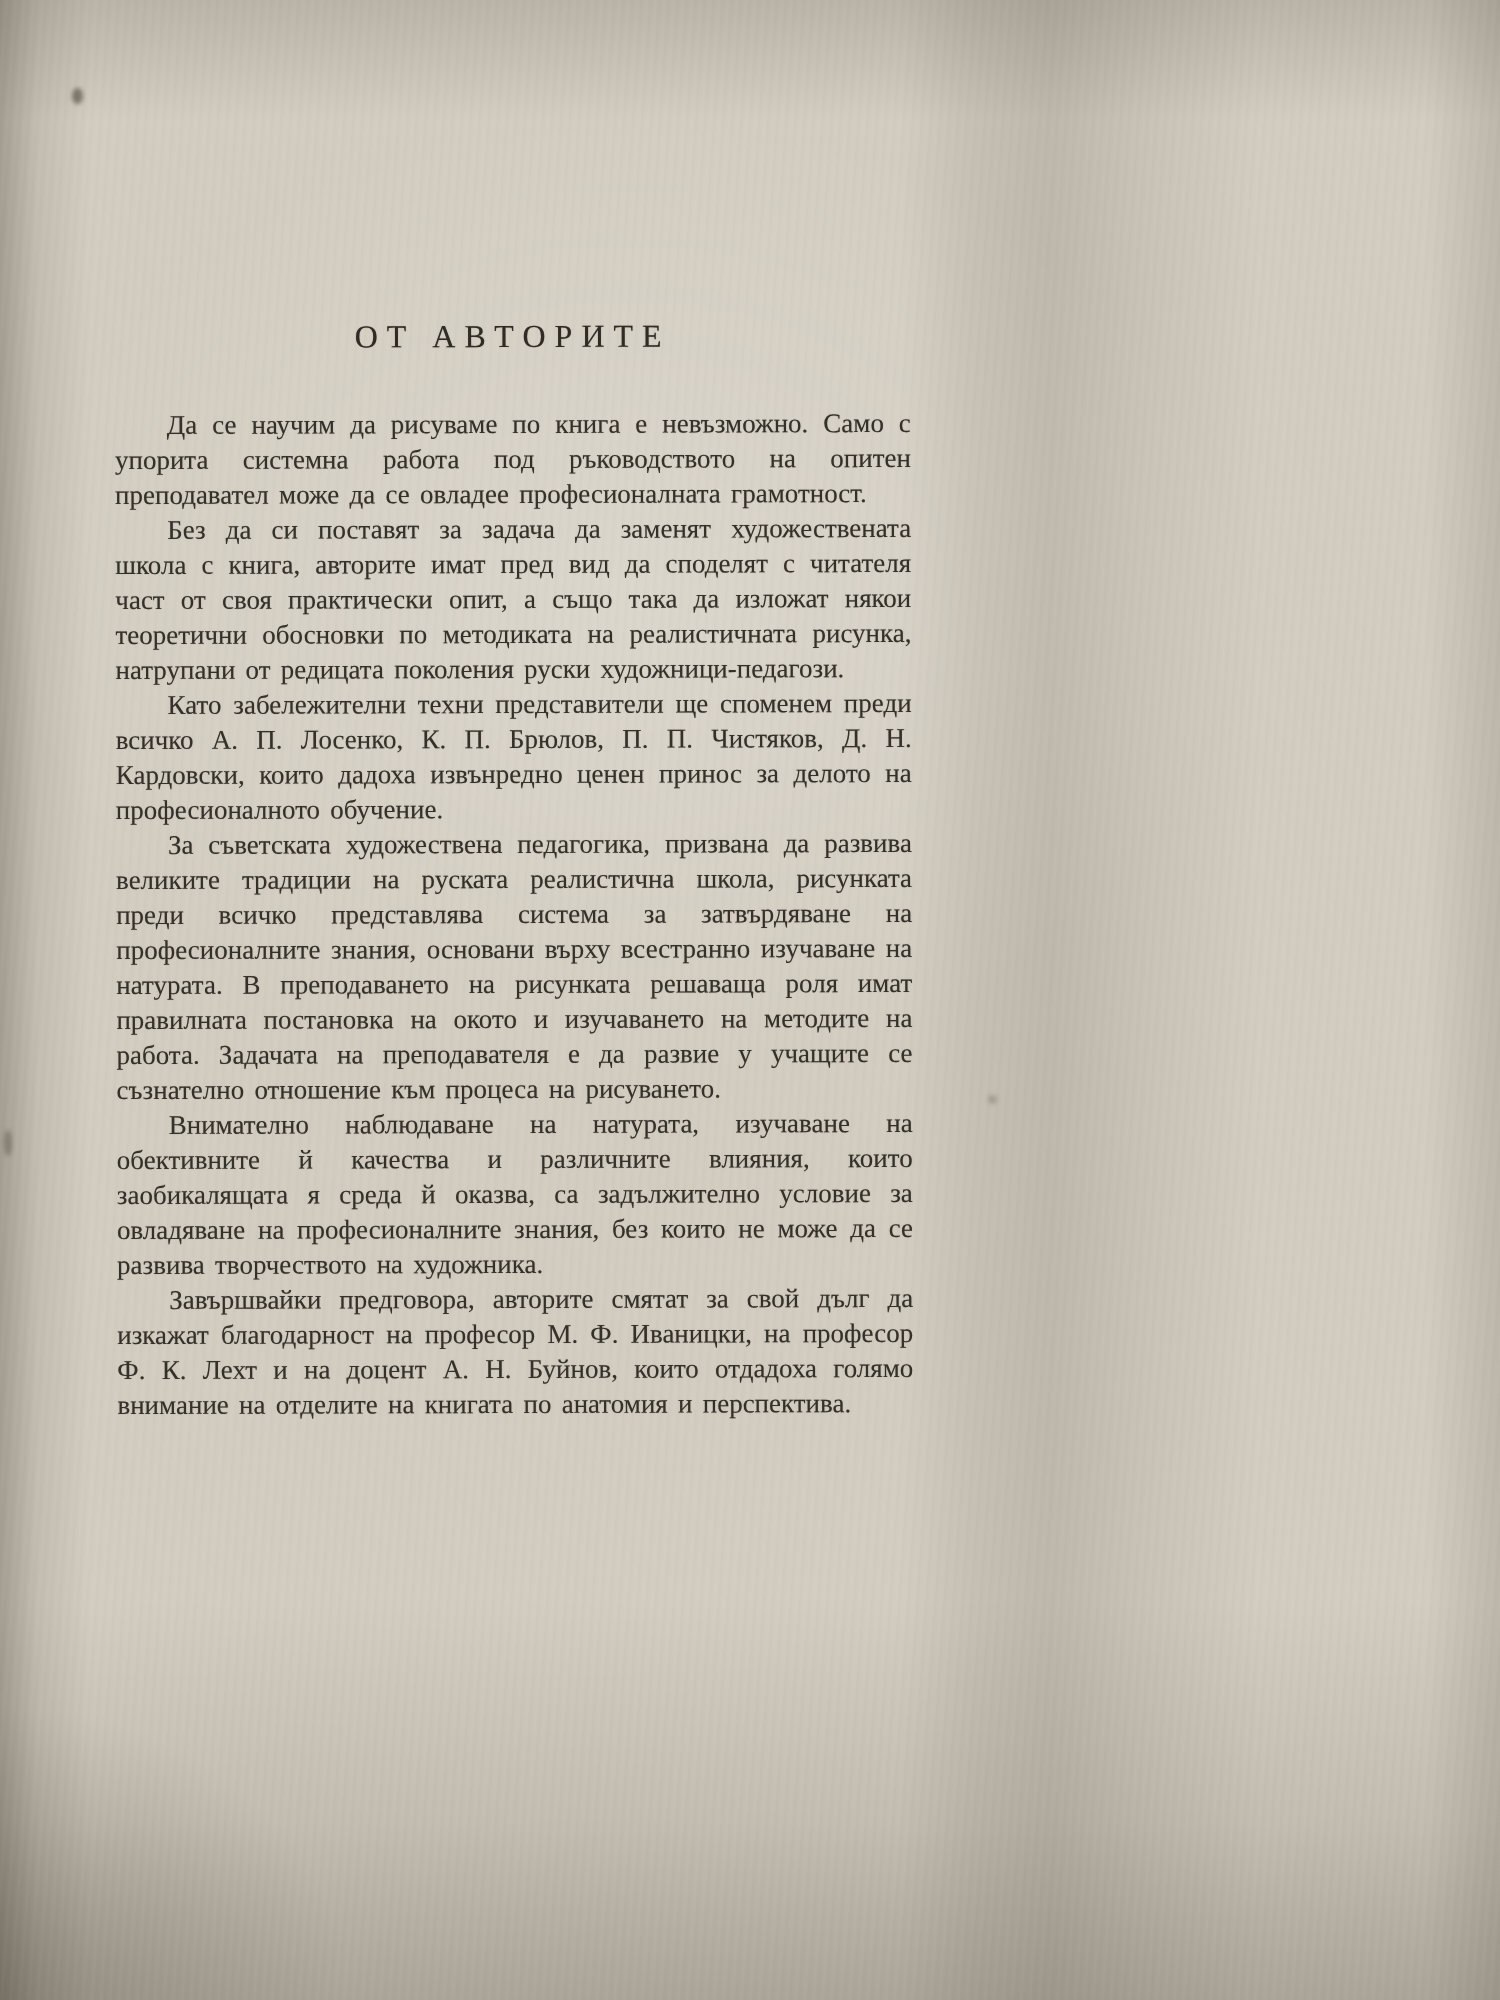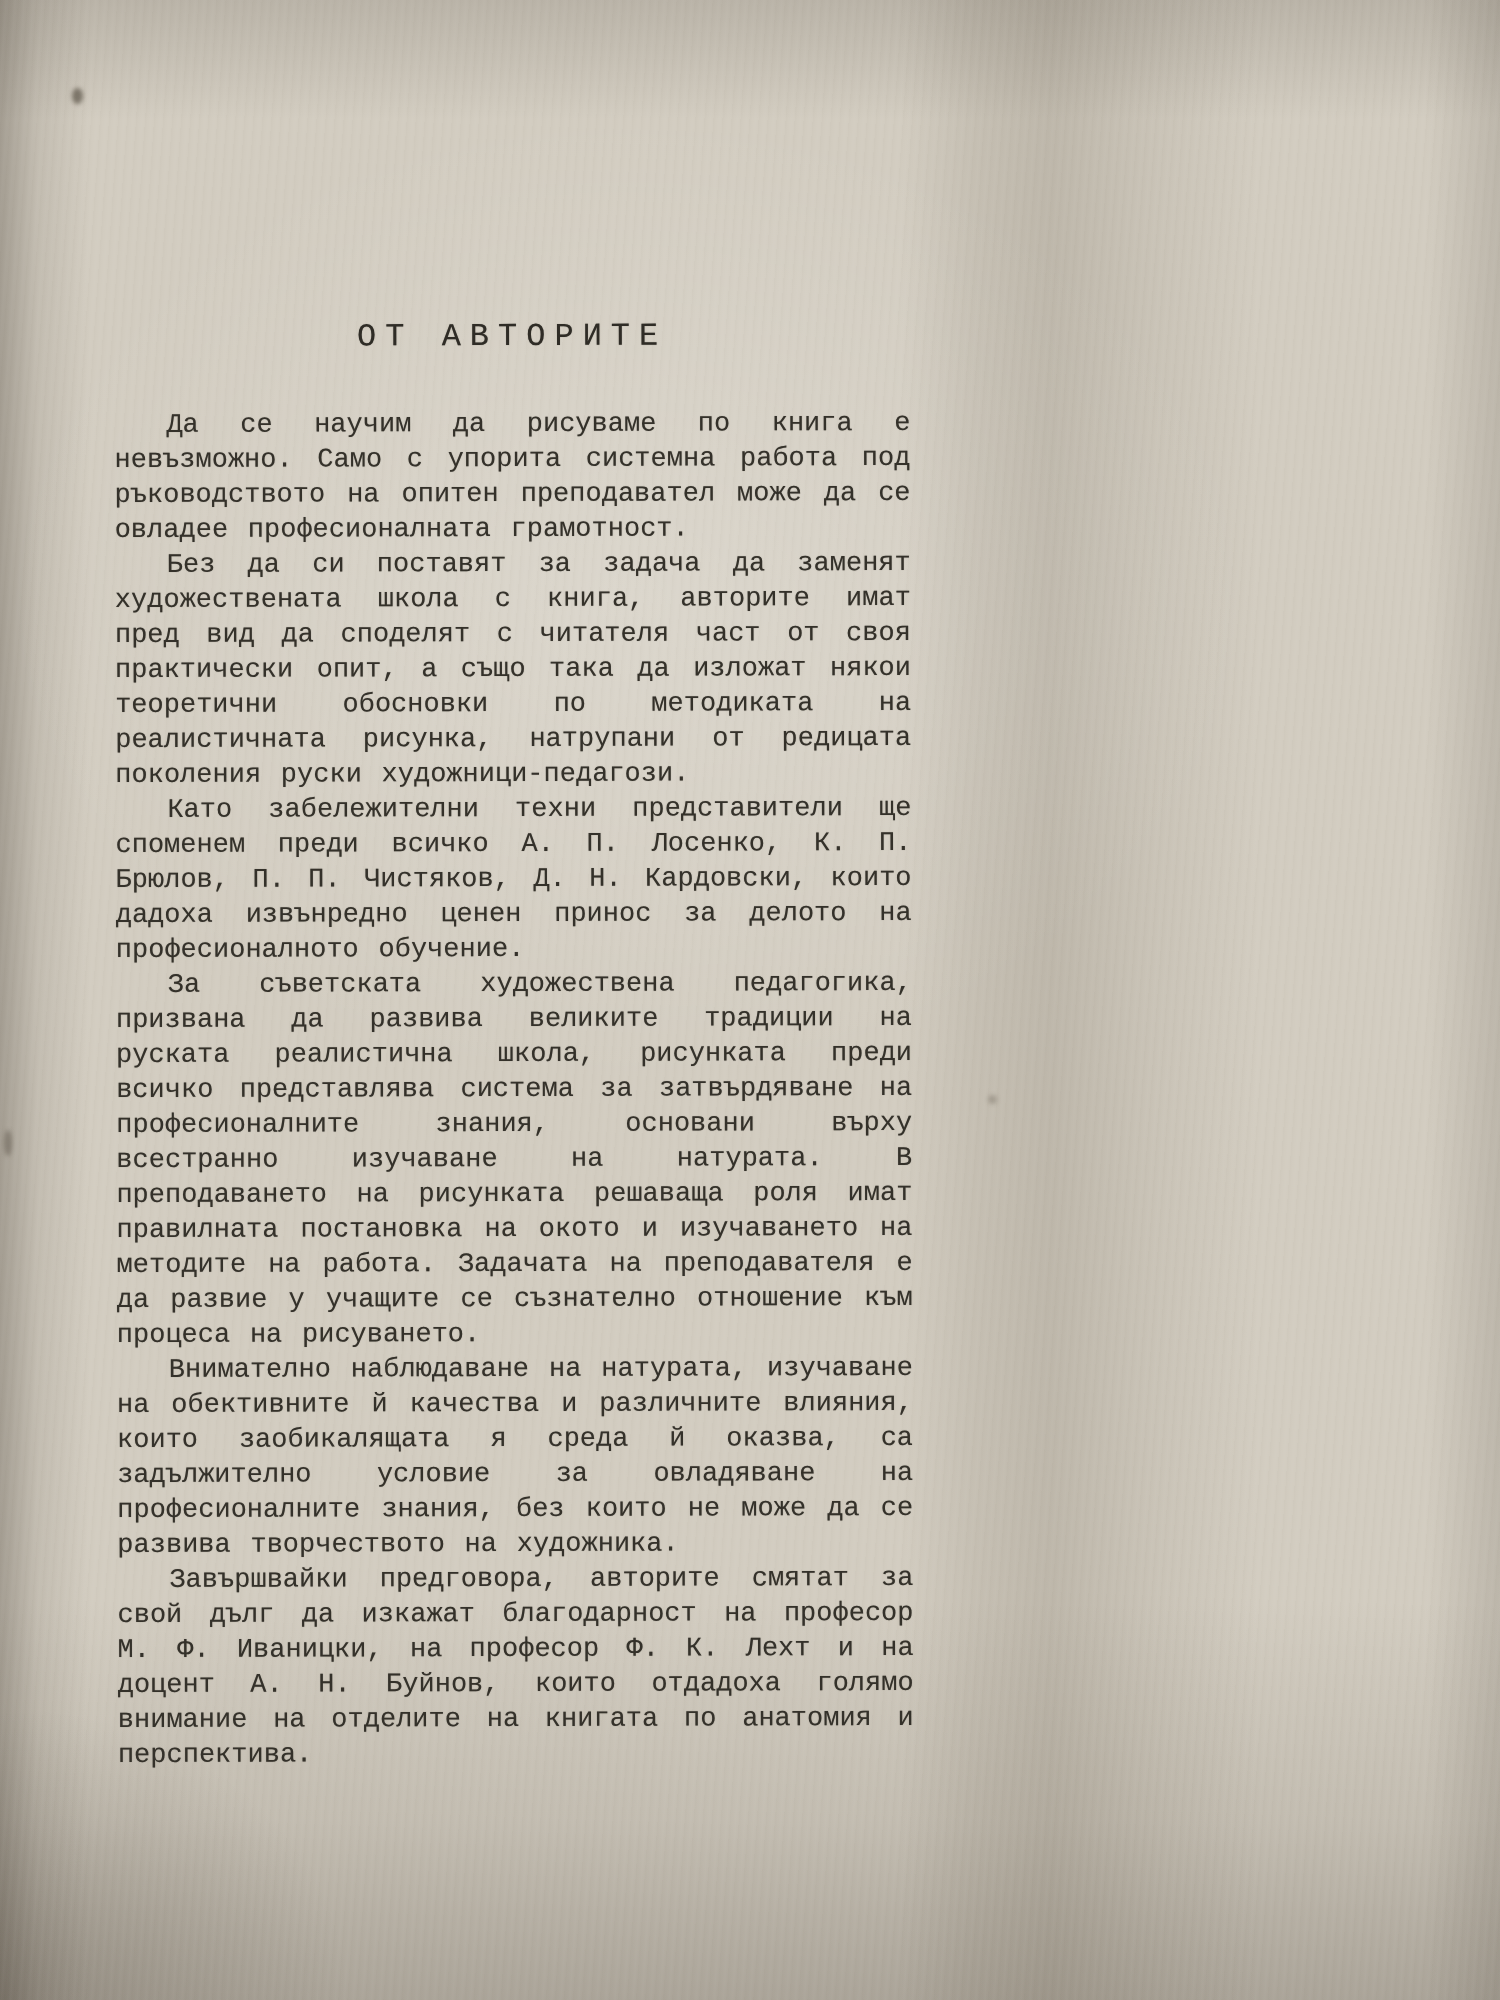--- a/index.html
+++ b/index.html
@@ -32,21 +32,20 @@
       
       linear-gradient(270deg, rgba(56,48,38,0.14) 0%, rgba(0,0,0,0) 5%),
       
       linear-gradient(180deg, rgba(56,48,38,0.16) 0%, rgba(0,0,0,0) 6%),
       
       linear-gradient(0deg, rgba(56,48,38,0.26) 0%, rgba(56,48,38,0.10) 9%, rgba(0,0,0,0) 20%),
       
       radial-gradient(ellipse 500px 420px at 0% 100%, rgba(50,42,32,0.22), rgba(0,0,0,0) 70%),
       
       #d2ccc0;
-    font-family: Liberation Mono, monospace;
   }
 
   
   .grain {
     position: absolute;
     inset: 0;
     background:
       repeating-linear-gradient(94deg,
         rgba(120,110,92,0.03) 0px, rgba(0,0,0,0) 3px,
         rgba(255,255,250,0.03) 6px, rgba(0,0,0,0) 9px);

